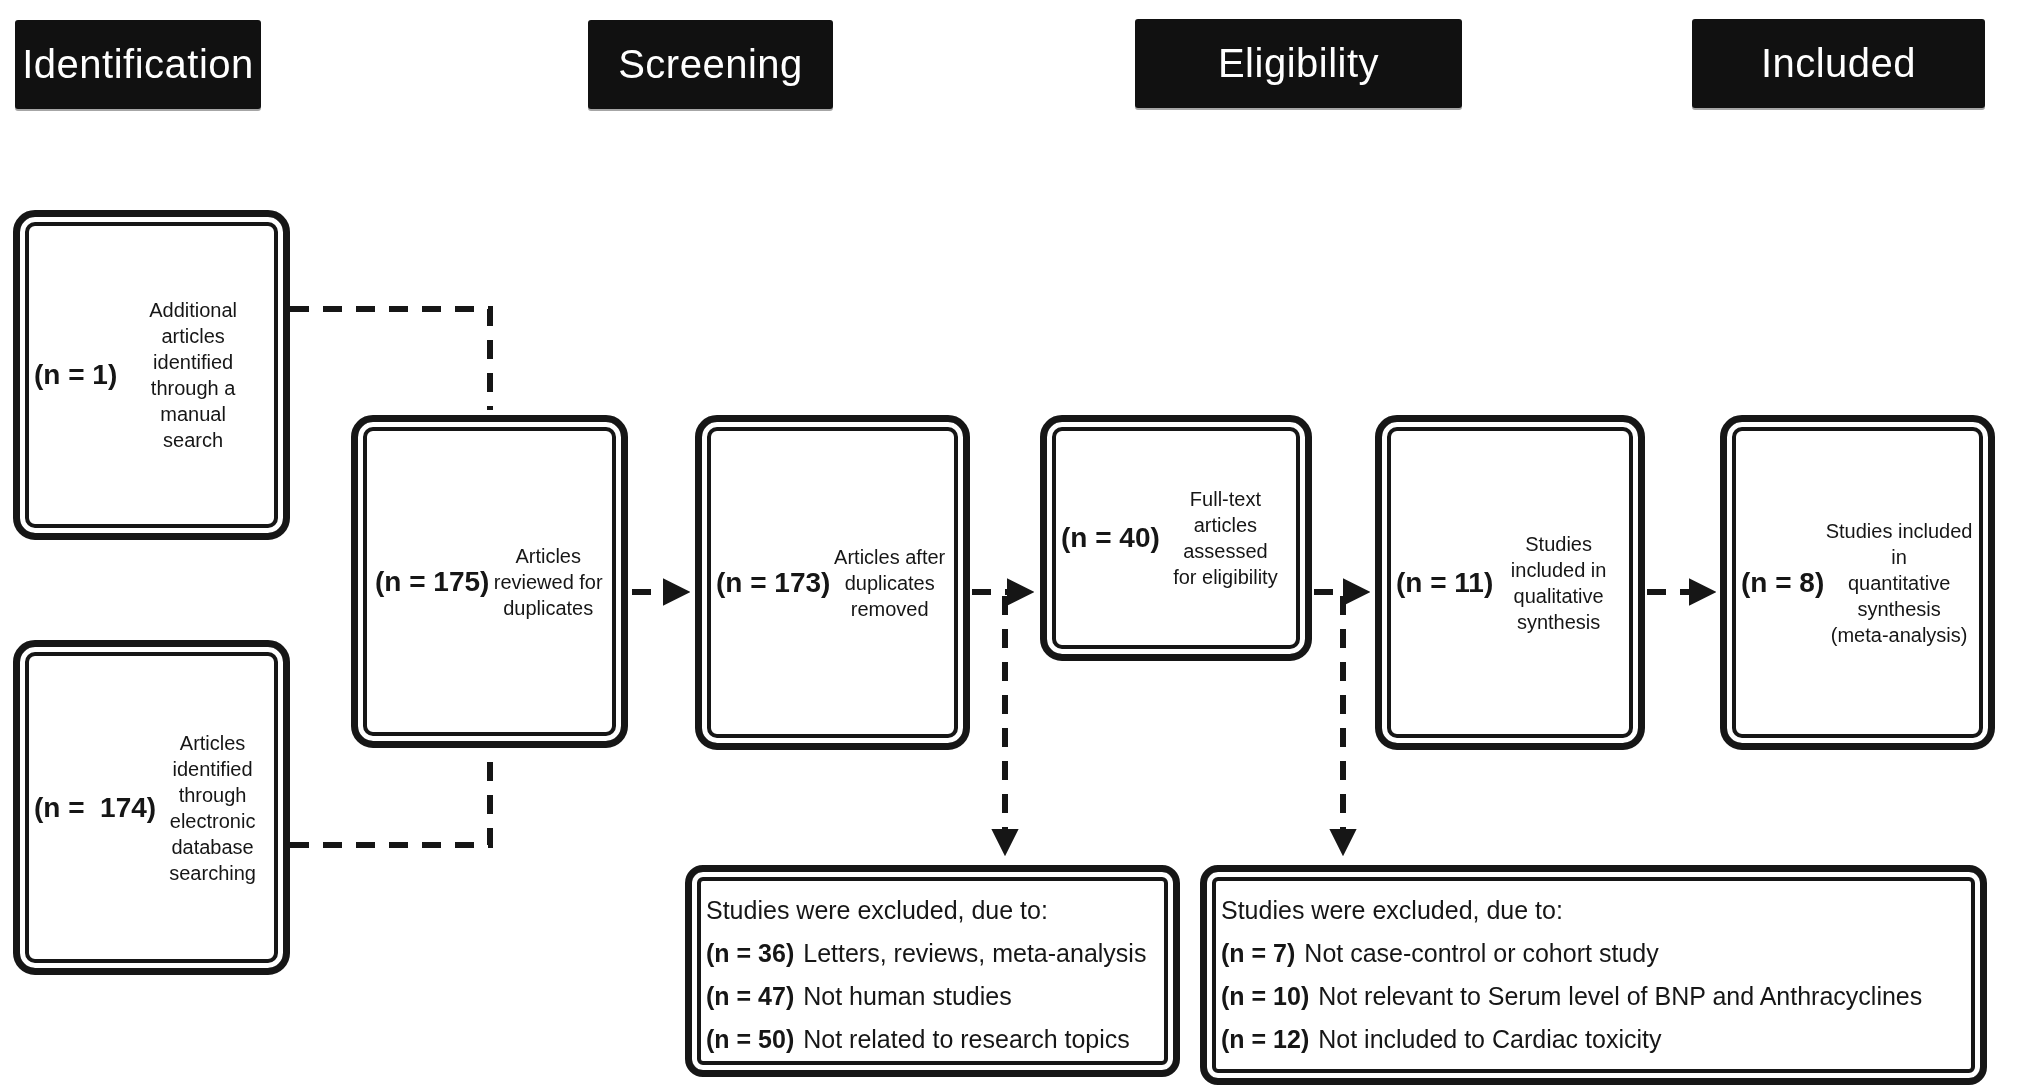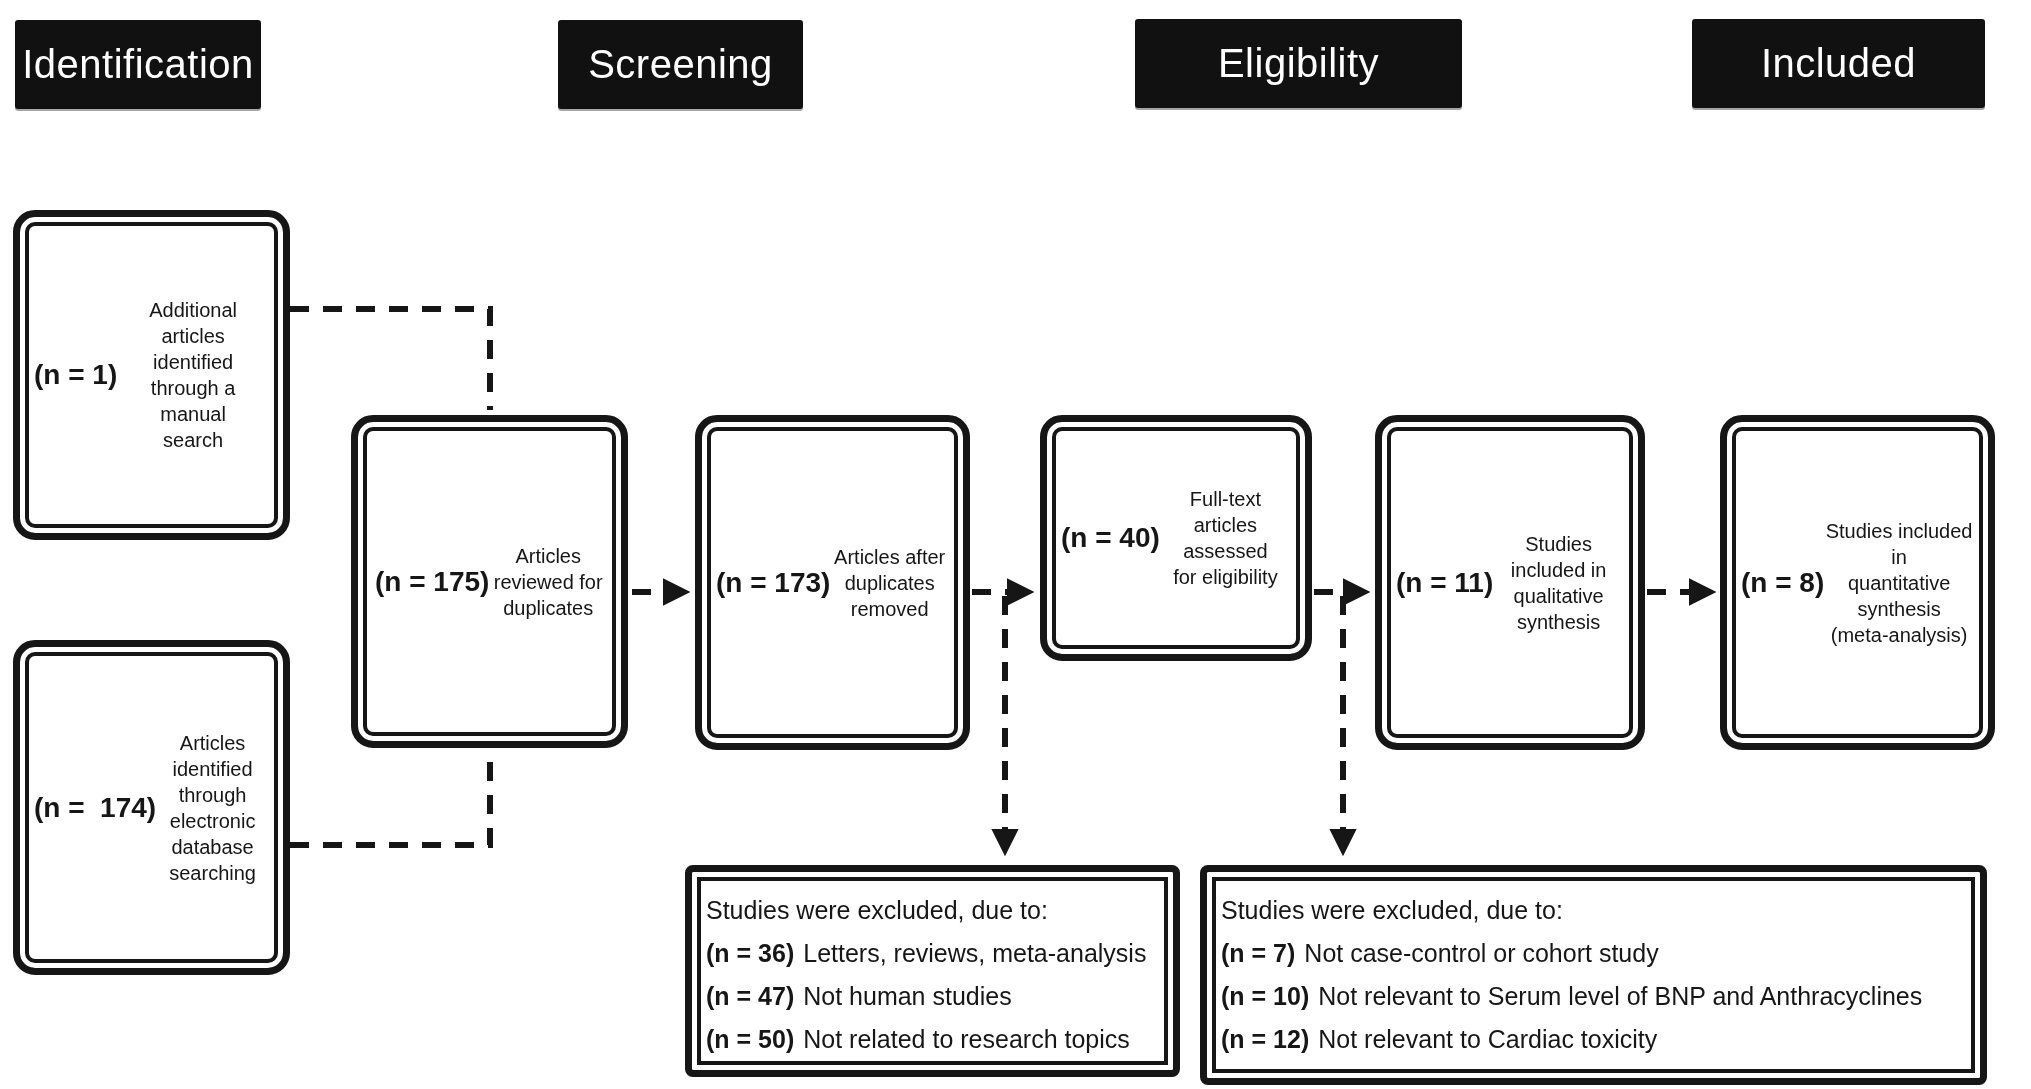--- a/index.html
+++ b/index.html
@@ -43,40 +43,40 @@
   .lines {
     font-size: 20px; line-height: 1.3; white-space: pre-wrap;
   }
 
   
   .exclbox {
     display: flex; flex-direction: column;
     justify-content: flex-start;
     padding: 24px 10px 16px 14px;
     text-align: left;
-    border-radius: 8px;
+    border-radius: 18px;
     gap: 14px;
   }
   .excl-title { font-size: 25px; font-weight: 400; white-space: nowrap; }
   .excl-reason { font-size: 25px; white-space: nowrap; }
   .excl-reason .count { font-size: 25px; margin-right: 9px; }
 
   svg.connectors { position: absolute; inset: 0; pointer-events: none; }
   svg.connectors path.dash {
     fill: none; stroke: #161616; stroke-width: 6;
     stroke-dasharray: 19 14;
   }
 </style>
 </head>
 <body>
 
 <div class="canvas">
 
   <div class="stage-header" style="left:15px; top:11px; width:246px; height:89px;">Identification</div>
-  <div class="stage-header" style="left:558px; top:11px; width:245px; height:89px;">Screening</div>
+  <div class="stage-header" style="left:588px; top:11px; width:245px; height:89px;">Screening</div>
   <div class="stage-header" style="left:1135px; top:10px; width:327px; height:89px;">Eligibility</div>
   <div class="stage-header" style="left:1692px; top:10px; width:293px; height:89px;">Included</div>
 
   <svg class="connectors" width="2031" height="1089" viewBox="0 0 2031 1089">
     <defs>
       <marker id="arr" viewBox="0 0 10 10" refX="7" refY="5" markerWidth="4.6" markerHeight="4.6" orient="auto-start-reverse">
         <path d="M0,0 L10,5 L0,10 z" fill="#161616"></path>
       </marker>
     </defs>
     <path class="dash" d="M290 309 H490 V410"></path>
@@ -153,17 +153,17 @@
 
   <div class="dbox exclbox" style="left:1200px; top:865px; width:787px; height:220px;">
     <div class="excl-title">Studies were excluded, due to:</div>
     <div class="excl-reason">
       <span class="count">(n = 7)</span><span>Not case-control or cohort study</span>
     </div>
     <div class="excl-reason">
       <span class="count">(n = 10)</span><span>Not relevant to Serum level of  BNP and Anthracyclines</span>
     </div>
     <div class="excl-reason">
-      <span class="count">(n = 12)</span><span>Not relevant to Cardiac toxicity</span>
+      <span class="count">(n = 12)</span><span>Not included to Cardiac toxicity</span>
     </div>
   </div>
 
 </div>
 
 </body></html>

